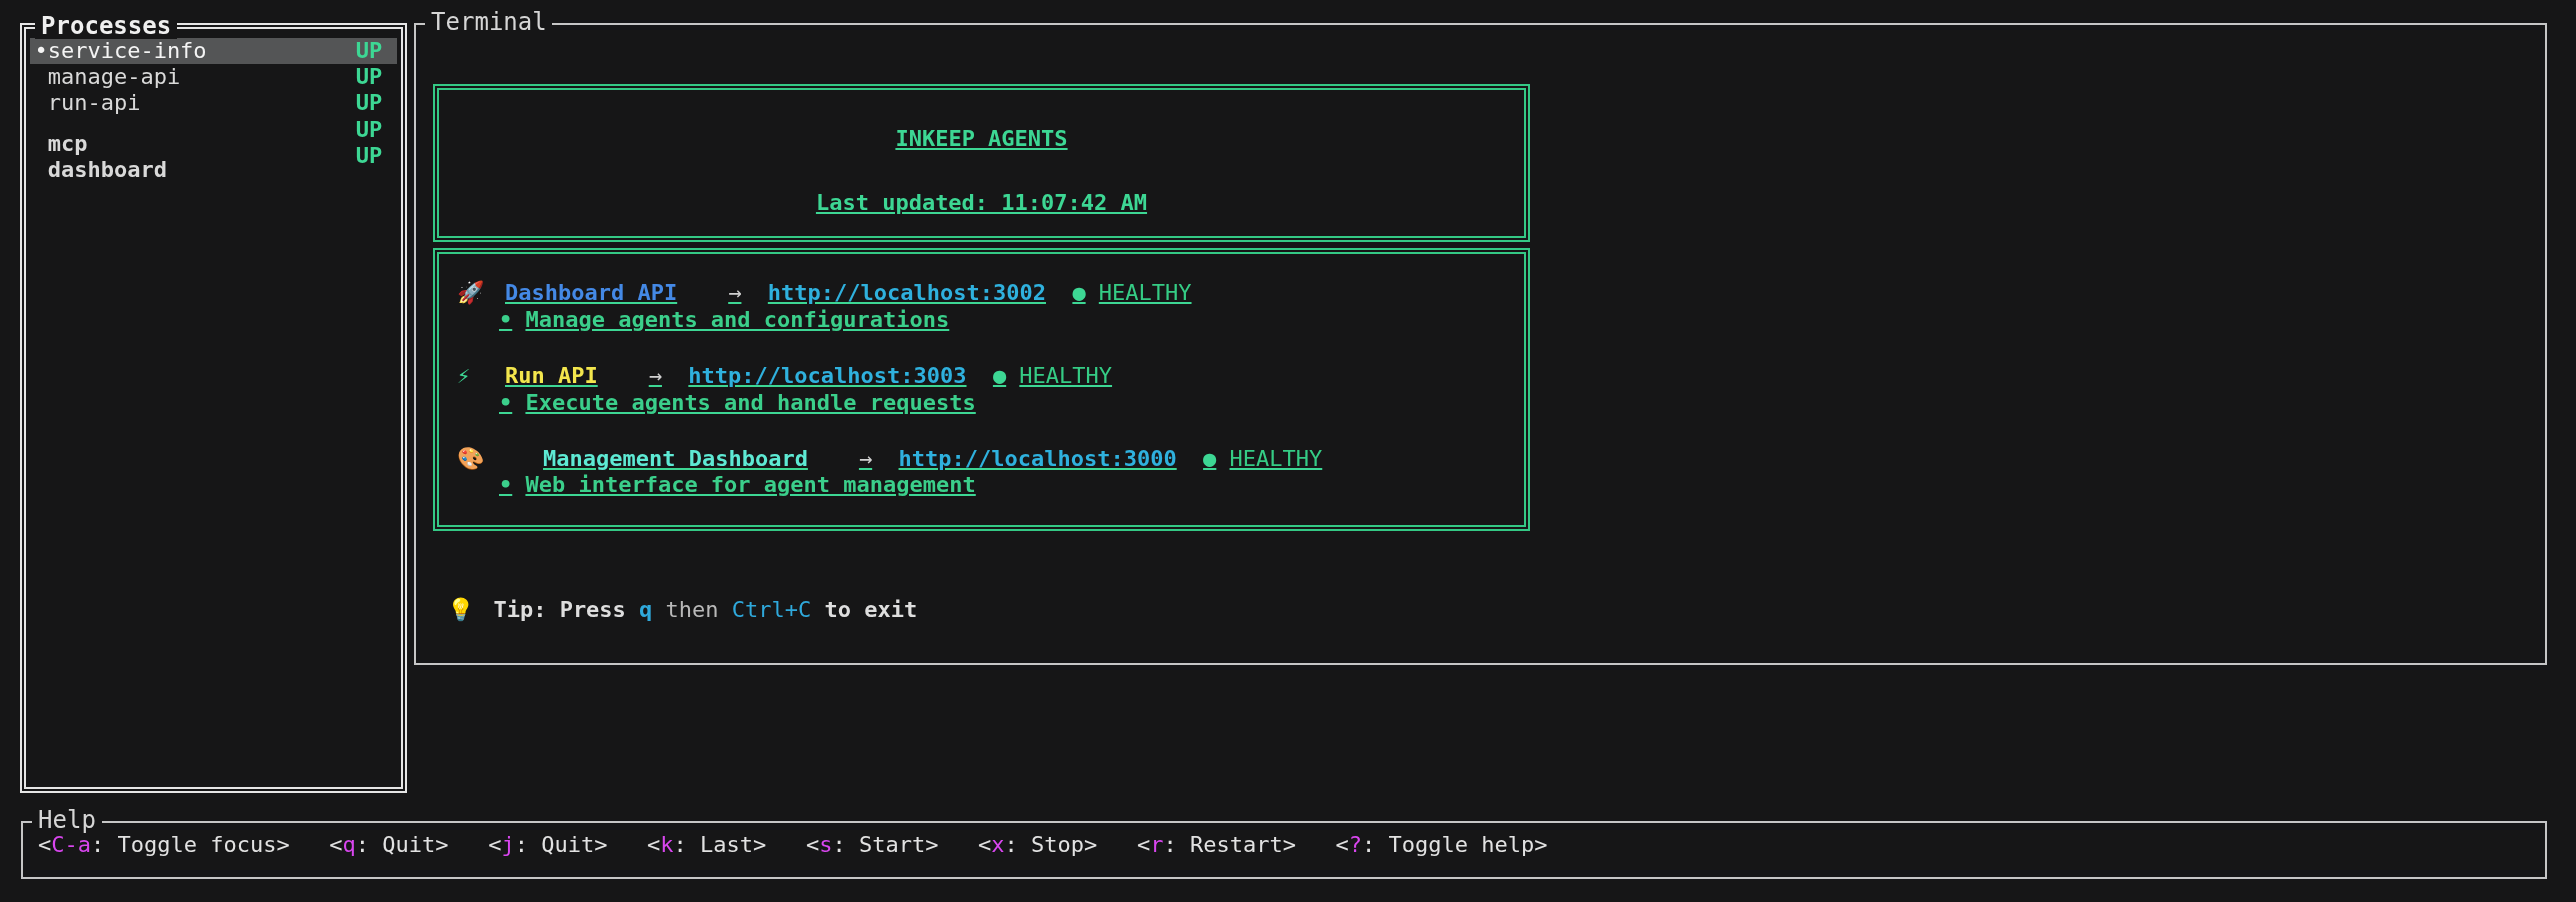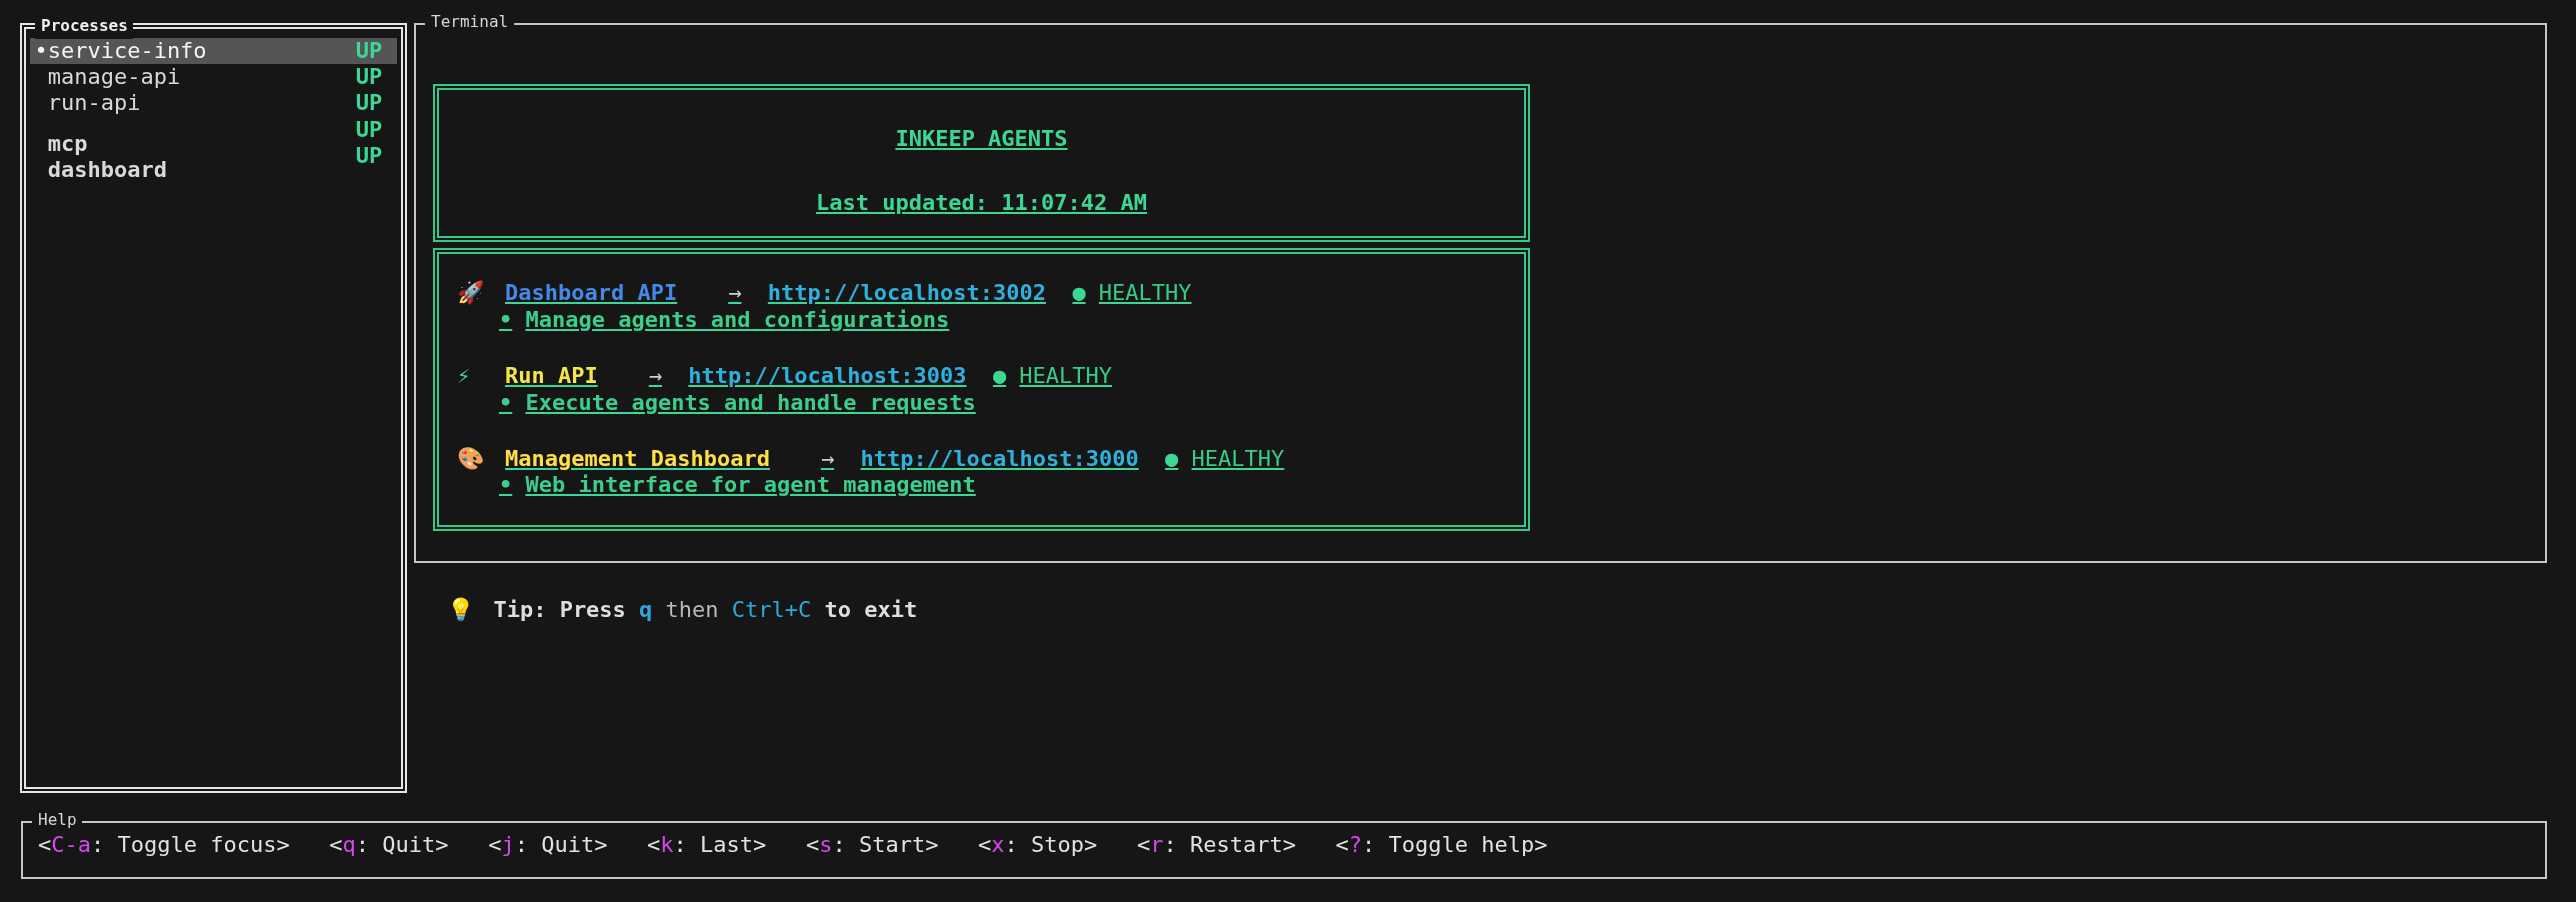--- a/index.html
+++ b/index.html
@@ -8,52 +8,52 @@
     background:#161617;
     font-family:"DejaVu Sans Mono","Liberation Mono",monospace;
     font-size:22px; line-height:26.4px;
     color:#d9d9d9;
     position:relative; overflow:hidden;
   }
   .panel { position:absolute; box-sizing:border-box; background:#161617; }
   .panel-title {
     position:absolute; top:-15px; left:9.4px;
     background:#161617; padding:0 5.7px;
-    font-size:16px; line-height:24.6px; color:#d6d6d6; white-space:pre;
+    font-size:24px; line-height:24.6px; color:#d6d6d6; white-space:pre;
   }
 
   
   #processes-panel { left:20px; top:23px; width:387px; height:770px; border:6.6px double #e6e6e6; }
   #processes-panel .panel-title { font-weight:bold; color:#efefef; }
   .proc-list { padding:8.5px 3.8px 0 3.8px; }
   .proc-row { display:flex; align-items:center; height:26.4px; padding:0 15px 0 4.7px; color:#d9d9d9; cursor:default; }
   .proc-row.selected { background:#545556; color:#f4f4f4; }
   .proc-indicator { display:inline-block; width:13.2px; white-space:pre; }
   .proc-label { flex:1; }
   .proc-row.bold .proc-label { font-weight:bold;margin-top:28px; }
   .proc-status { font-weight:bold; color:#3dd794; }
 
   
-  #terminal-panel { left:414px; top:23px; width:2133px; height:540px; border:2.8px solid #c6c6c6; }
+  #terminal-panel { left:414px; top:23px; width:2133px; height:642px; border:2.8px solid #c6c6c6; }
   .term-box {
     position:absolute; left:17px; width:1097px;
     border:6.6px double #34c985; box-sizing:border-box;
     color:#3dd794; font-weight:bold;text-decoration:underline;
   }
   #header-box { top:59px; height:158px; text-align:center; padding-top:36px; }
   #header-box .last-updated { margin-top:38px; }
 
   #services-box { top:223px; height:283px; padding:26.4px 0 0 18px; }
   .svc { margin-bottom:30px; }
   .svc-head { white-space:nowrap; }
   .svc-icon { display:inline-block; width:48px; font-weight:normal; }
   .svc-name { font-weight:bold; }
   .name-blue   { color:#4489e6; }
   .name-yellow { color:#f3e64d; }
-  .name-green  { color:#fde047; }
+  .name-green  { color:#5eead4;margin-left:38px; }
   .svc-arrow { color:#d0d0d0; font-weight:normal; margin:0 26.4px 0 51px; }
   .svc-url { color:#2fb1de; font-weight:bold; }
   .svc-dot { color:#3dd794; font-weight:normal; margin:0 13.2px 0 26.4px; }
   .svc-status { color:#35cc85; font-weight:normal; }
   .svc-desc { margin-left:42px; color:#3bcf8b; font-weight:bold; white-space:nowrap; }
   .svc-desc .bullet { margin-right:13.2px; }
 
   .legend { position:absolute; left:31px; top:546px; white-space:nowrap; }
   .legend-label { font-weight:bold; color:#d6d6d6; }
   .lg-dot { margin-left:24.6px; }

